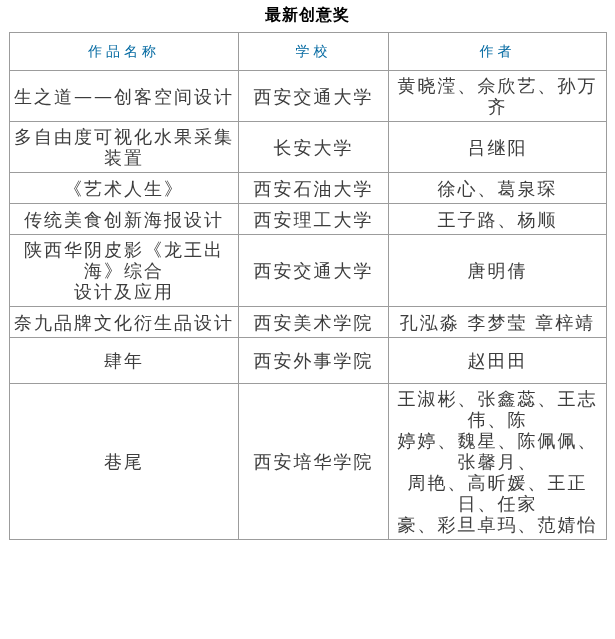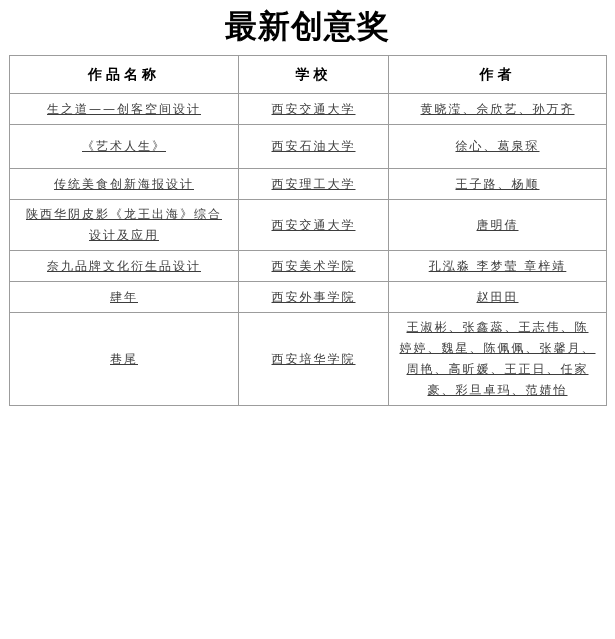--- a/index.html
+++ b/index.html
@@ -9,21 +9,21 @@
   }
   body {
     width: 615px;
     height: 639px;
     font-family: "DejaVu Serif", "Liberation Serif", serif;
     overflow: hidden;
   }
   .page-title {
     margin: 5px 0 6px 0;
     text-align: center;
-    font-size: 32px;
+    font-size: 16px;
     font-weight: bold;
     color: #000000;
     letter-spacing: 1px;
   }
   table.awards {
     border-collapse: collapse;
     table-layout: fixed;
     width: 597px;
     margin-left: 9px;
   }
@@ -32,33 +32,32 @@
   col.c3 { width: 218px; }
   th, td {
     border: 1px solid #9c9c9c;
     text-align: center;
     vertical-align: middle;
     overflow: hidden;
   }
   th {
     height: 33px;
     font-size: 14px;
-    font-weight: bold;
-    color: #000000;
+    font-weight: normal;
+    color: #0369a1;
     letter-spacing: 4px;
     padding: 2px;
   }
   td {
-    font-size: 12px;
+    font-size: 18px;
     color: #3d3d3d;
     letter-spacing: 2px;
     line-height: 21px;
     white-space: pre-line;
     padding: 4px 3px;
-    text-decoration: underline;
   }
   tbody tr { height: 31px; }
   tbody tr:nth-child(2)  { height: 44px; }
   tbody tr:nth-child(7)  { height: 46px; }
   tbody tr:nth-child(13) { height: 87px; }
 </style>
 </head>
 <body>
 
 <div class="page">
@@ -75,20 +74,25 @@
         <th>作品名称</th>
         <th>学校</th>
         <th>作者</th>
       </tr>
     </thead>
     <tbody id="rows">
         <tr>
     <td>生之道——创客空间设计</td>
     <td>西安交通大学</td>
     <td>黄晓滢、佘欣艺、孙万齐</td>
+  </tr>
+        <tr>
+    <td>多自由度可视化水果采集装置</td>
+    <td>长安大学</td>
+    <td>吕继阳</td>
   </tr>
         <tr>
     <td>《艺术人生》</td>
     <td>西安石油大学</td>
     <td>徐心、葛泉琛</td>
   </tr>
         <tr>
     <td>传统美食创新海报设计</td>
     <td>西安理工大学</td>
     <td>王子路、杨顺</td>

